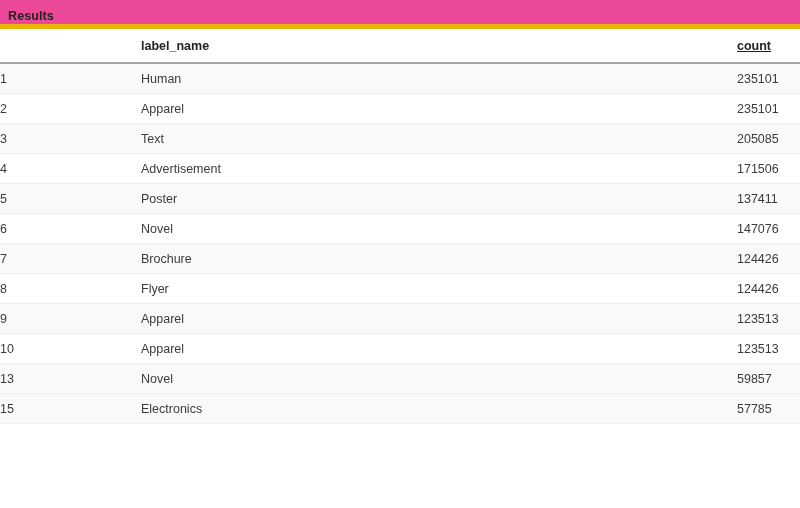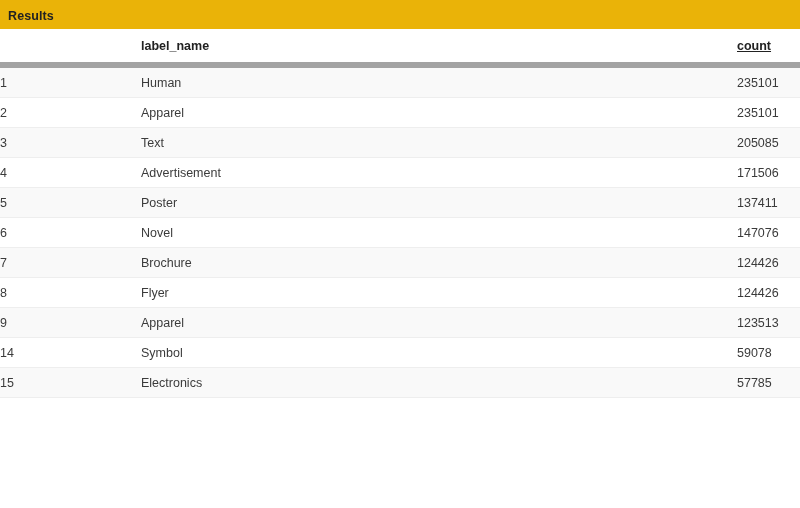--- a/index.html
+++ b/index.html
@@ -14,22 +14,22 @@
     font-family: "Liberation Sans", "DejaVu Sans", sans-serif;
     color: #333333;
     -webkit-font-smoothing: antialiased;
   }
 
   
   .results-header {
     height: 29px;
     box-sizing: border-box;
     padding: 6px 0 0 8px;
-    border-bottom: 1px solid #eab308;
-    background: #eab308;
+    border-bottom: 5px solid #eab308;
+    background: #ec4899;
   }
   .results-title {
     font-size: 12.5px;
     font-weight: bold;
     color: #222222;
     line-height: 16px;
     letter-spacing: 0.1px;
   }
 
   
@@ -49,21 +49,21 @@
 
   table.results-table thead th {
     height: 33px;
     padding: 0;
     text-align: left;
     vertical-align: middle;
     font-weight: bold;
     font-size: 12.5px;
     color: #222222;
     background: #ffffff;
-    border-bottom: 6px solid #a3a3a3;
+    border-bottom: 2px solid #a3a3a3;
     white-space: nowrap;
   }
   th.th-index { padding-left: 8px; }
   th.th-label { padding-left: 0px; }
   th.th-count { padding-left: 0px; text-decoration: underline; }
 
   table.results-table tbody td {
     height: 29px;
     padding: 0;
     vertical-align: middle;
@@ -142,23 +142,28 @@
           <td class="td-index">8</td>
           <td class="td-label">Flyer</td>
           <td class="td-count">124426</td>
         </tr>
         <tr class="stripe-odd">
           <td class="td-index">9</td>
           <td class="td-label">Apparel</td>
           <td class="td-count">123513</td>
         </tr>
         <tr class="stripe-even">
-          <td class="td-index">14</td>
-          <td class="td-label">Symbol</td>
-          <td class="td-count">59078</td>
+          <td class="td-index">10</td>
+          <td class="td-label">Apparel</td>
+          <td class="td-count">123513</td>
+        </tr>
+        <tr class="stripe-odd">
+          <td class="td-index">13</td>
+          <td class="td-label">Novel</td>
+          <td class="td-count">59857</td>
         </tr>
         <tr class="stripe-odd">
           <td class="td-index">15</td>
           <td class="td-label">Electronics</td>
           <td class="td-count">57785</td>
         </tr>
       </tbody>
   </table>
 </div>
 

